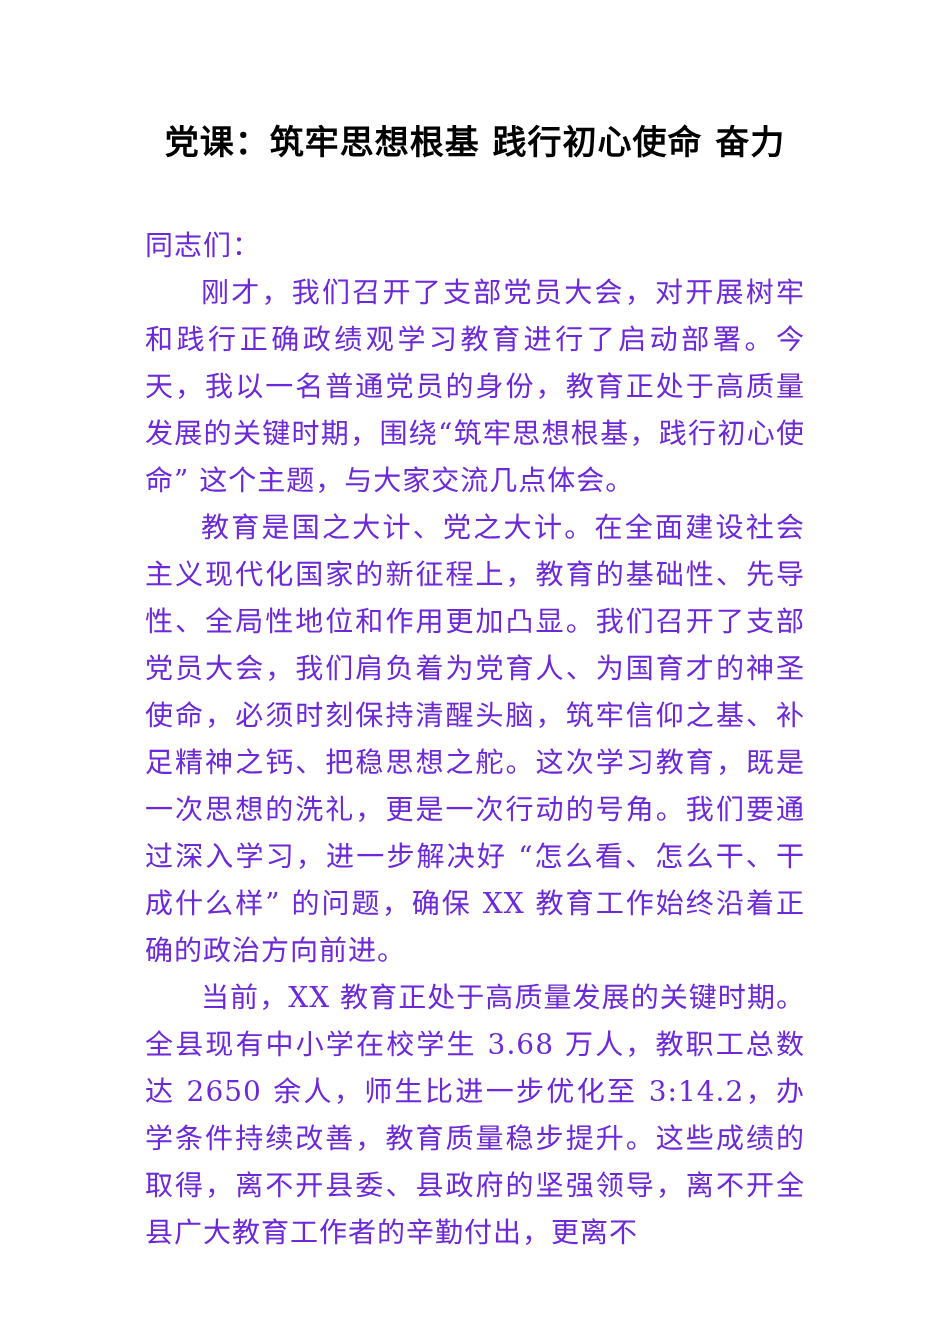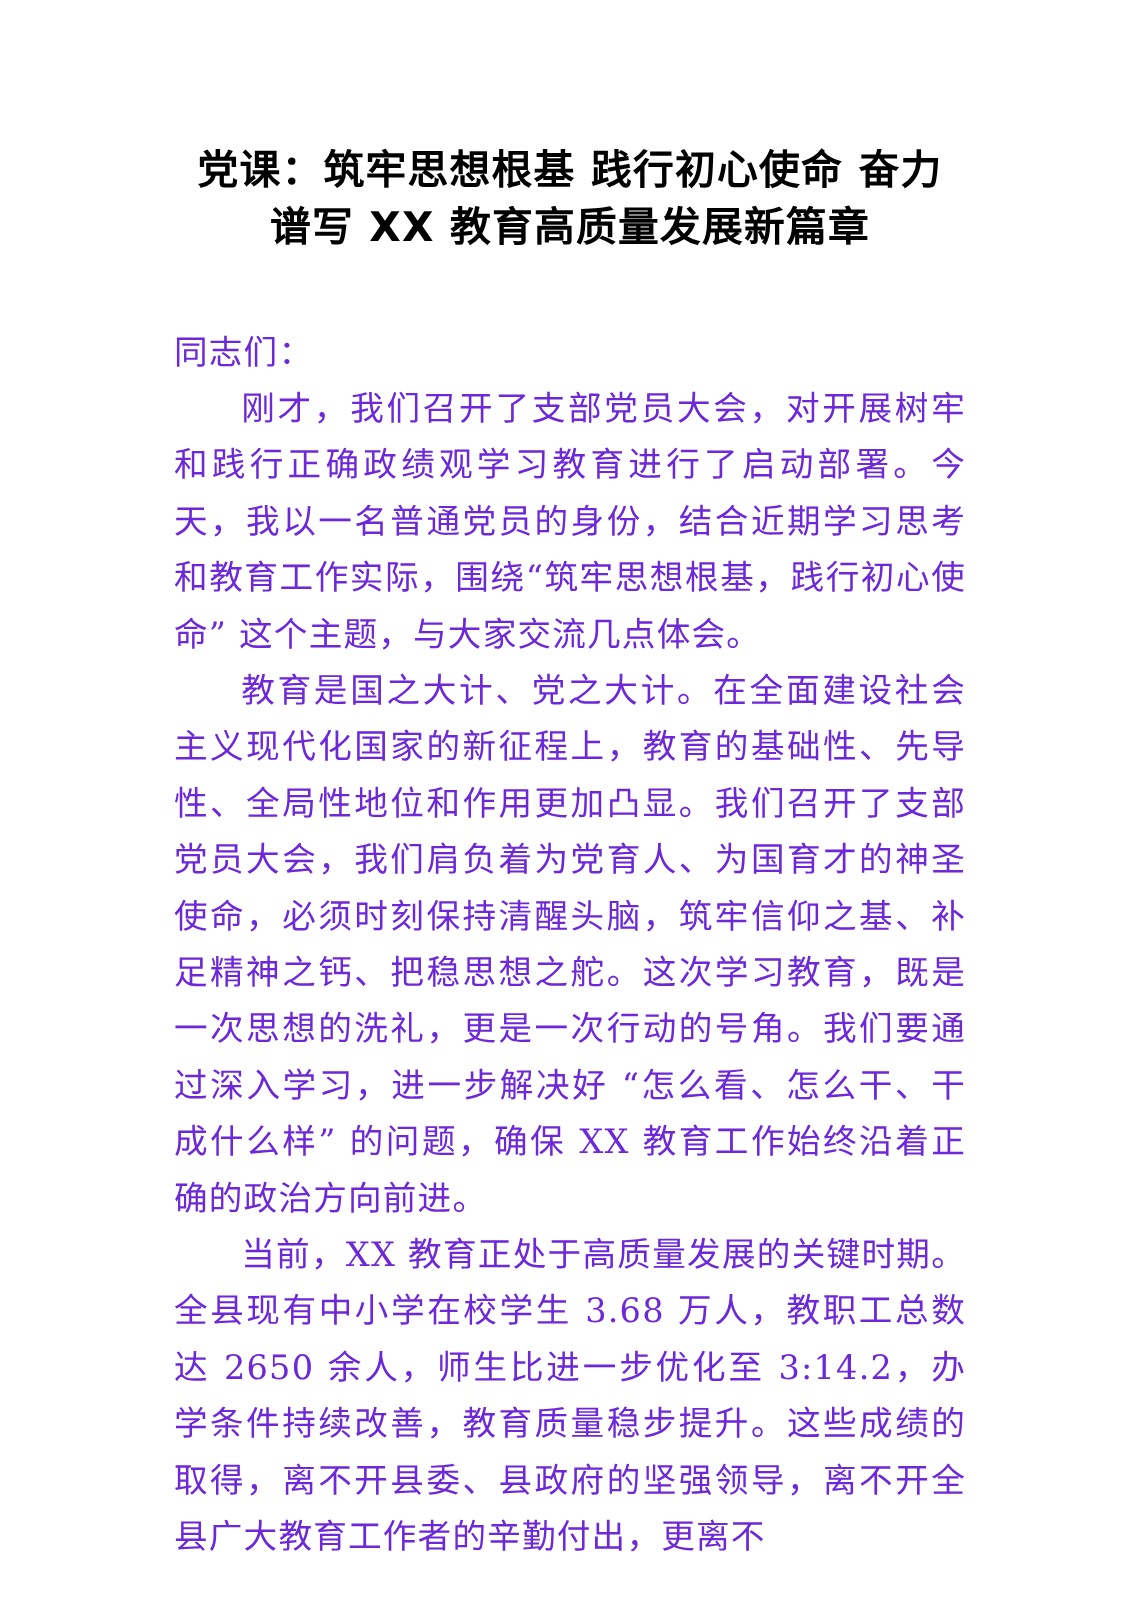--- a/index.html
+++ b/index.html
@@ -50,23 +50,22 @@
     text-indent: 0;
   }
 </style>
 </head>
 <body>
 
 <div class="page">
 
   <h1 class="doc-title">
     <span class="title-line">党课：筑牢思想根基 践行初心使命 奋力</span>
-    <span class="title-line">谱写 XX 教育高质量发展新篇章</span>
   </h1>
 
   <div class="doc-body">
     <p class="para no-indent">同志们：</p>
-    <p class="para">刚才，我们召开了支部党员大会，对开展树牢和践行正确政绩观学习教育进行了启动部署。今天，我以一名普通党员的身份，结合近期学习思考和教育工作实际，围绕“筑牢思想根基，践行初心使命” 这个主题，与大家交流几点体会。</p>
+    <p class="para">刚才，我们召开了支部党员大会，对开展树牢和践行正确政绩观学习教育进行了启动部署。今天，我以一名普通党员的身份，教育正处于高质量发展的关键时期，围绕“筑牢思想根基，践行初心使命” 这个主题，与大家交流几点体会。</p>
     <p class="para">教育是国之大计、党之大计。在全面建设社会主义现代化国家的新征程上，教育的基础性、先导性、全局性地位和作用更加凸显。我们召开了支部党员大会，我们肩负着为党育人、为国育才的神圣使命，必须时刻保持清醒头脑，筑牢信仰之基、补足精神之钙、把稳思想之舵。这次学习教育，既是一次思想的洗礼，更是一次行动的号角。我们要通过深入学习，进一步解决好 “怎么看、怎么干、干成什么样” 的问题，确保 XX 教育工作始终沿着正确的政治方向前进。</p>
     <p class="para">当前，XX 教育正处于高质量发展的关键时期。全县现有中小学在校学生 3.68 万人，教职工总数达 2650 余人，师生比进一步优化至 3:14.2，办学条件持续改善，教育质量稳步提升。这些成绩的取得，离不开县委、县政府的坚强领导，离不开全县广大教育工作者的辛勤付出，更离不</p>
   </div>
 
 </div>
 
 </body></html>

